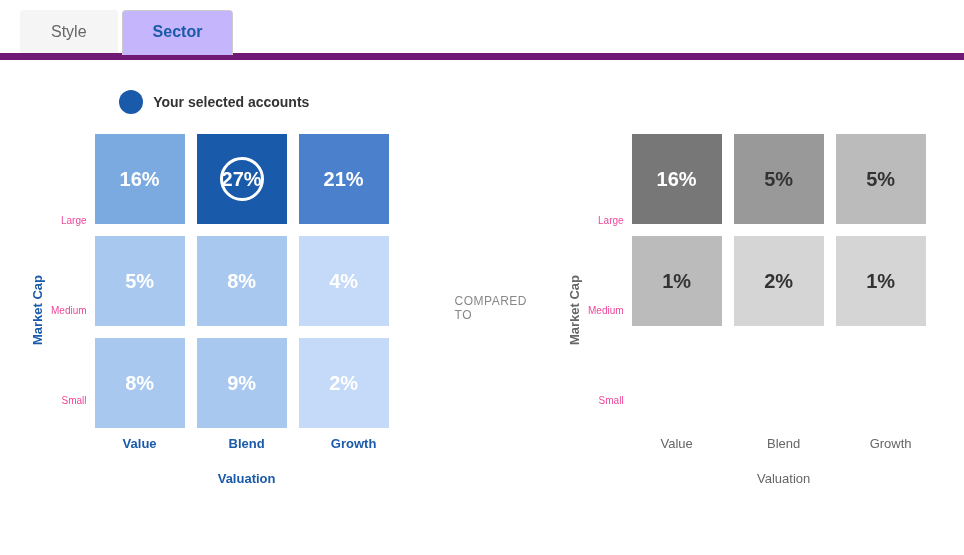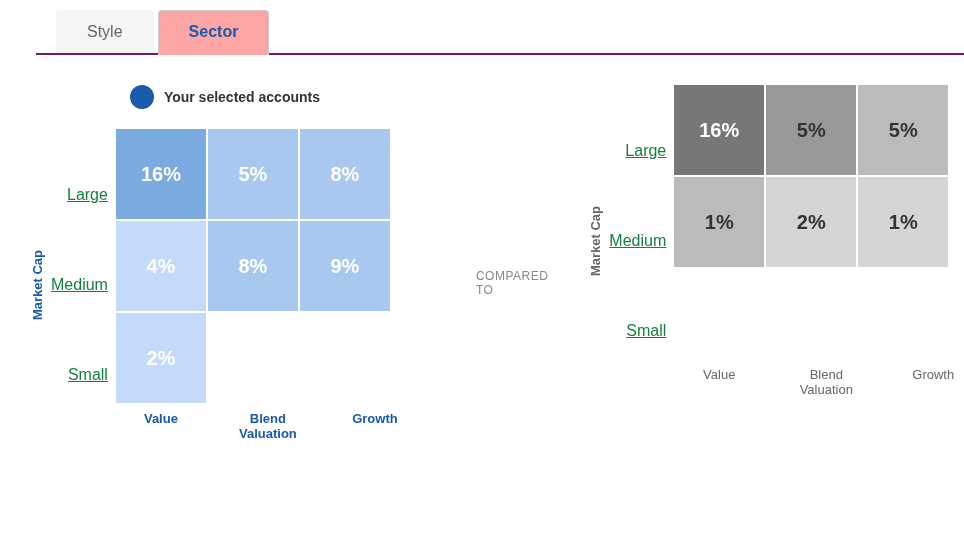--- a/index.html
+++ b/index.html
@@ -7,52 +7,51 @@
       font-family: Arial, sans-serif;
       background: #fff;
       color: #333;
       width: 964px;
       height: 555px;
       overflow: hidden;
     }
 
     .tabs {
       display: flex;
-      border-bottom: 2px solid #701a75;
+      border-bottom: 7px solid #701a75;
       padding: 0 20px;
       margin-top: 10px;
-      margin-left: 36px;
     }
 
     .tab {
       padding: 12px 30px;
       cursor: pointer;
       font-size: 16px;
       color: #666;
       border: 1px solid transparent;
       border-bottom: none;
       margin-right: 4px;
       background: #f5f5f5;
       border-radius: 4px 4px 0 0;
     }
 
     .tab.active {
       color: #1a5aaa;
       font-weight: bold;
-      background: #fca5a5;
+      background: #c4b5fd;
       border-color: #ccc;
       border-bottom-color: #fff;
       margin-bottom: -2px;
     }
 
     .content {
       display: flex;
       padding: 20px 30px;
       gap: 40px;
-      align-items: flex-start;
+      align-items: flex-end;
       margin-top: 10px;
     }
 
     .chart-section {
       display: flex;
       flex-direction: column;
       align-items: center;
     }
 
     .legend {
@@ -97,37 +96,36 @@
     .y-label.gray-label {
       color: #666;
     }
 
     .y-axis-ticks {
       display: flex;
       flex-direction: column;
       justify-content: space-around;
       height: 270px;
       margin-right: 8px;
-      font-size: 16px;
-      color: #15803d;
+      font-size: 10px;
+      color: #ec4899;
       text-align: right;
-      text-decoration: underline;
     }
 
     .y-axis-ticks span {
       display: flex;
       align-items: center;
       justify-content: flex-end;
     }
 
     .grid {
       display: grid;
       grid-template-columns: repeat(3, 90px);
       grid-template-rows: repeat(3, 90px);
-      gap: 2px;
+      gap: 12px;
       background: #fff;
     }
 
     .grid-cell {
       display: flex;
       align-items: center;
       justify-content: center;
       font-size: 20px;
       font-weight: bold;
       color: #fff;
@@ -176,21 +174,21 @@
     .x-axis-ticks.gray-ticks span {
       color: #666;
       font-weight: normal;
     }
 
     .x-label {
       text-align: center;
       font-size: 13px;
       font-weight: bold;
       color: #1a5aaa;
-      margin-top: 0;
+      margin-top: 20px;
     }
 
     .x-label.gray-label {
       color: #666;
       font-weight: normal;
     }
 
     .compared-to {
       font-size: 12px;
       color: #888;
@@ -228,20 +226,27 @@
       <div class="y-axis-ticks">
         <span>Large</span>
         <span>Medium</span>
         <span>Small</span>
       </div>
       <div>
         <div class="grid">
           <div class="grid-cell blue-light">
               <span>16%</span>
             </div>
+          <div class="grid-cell blue-dark">
+            <span>27%</span>
+            <div class="circle-icon"></div>
+          </div>
+          <div class="grid-cell blue-mid">
+              <span>21%</span>
+            </div>
           <div class="grid-cell blue-lighter">
               <span>5%</span>
             </div>
           <div class="grid-cell blue-lighter">
               <span>8%</span>
             </div>
           <div class="grid-cell blue-lightest">
               <span>4%</span>
             </div>
           <div class="grid-cell blue-lighter">

